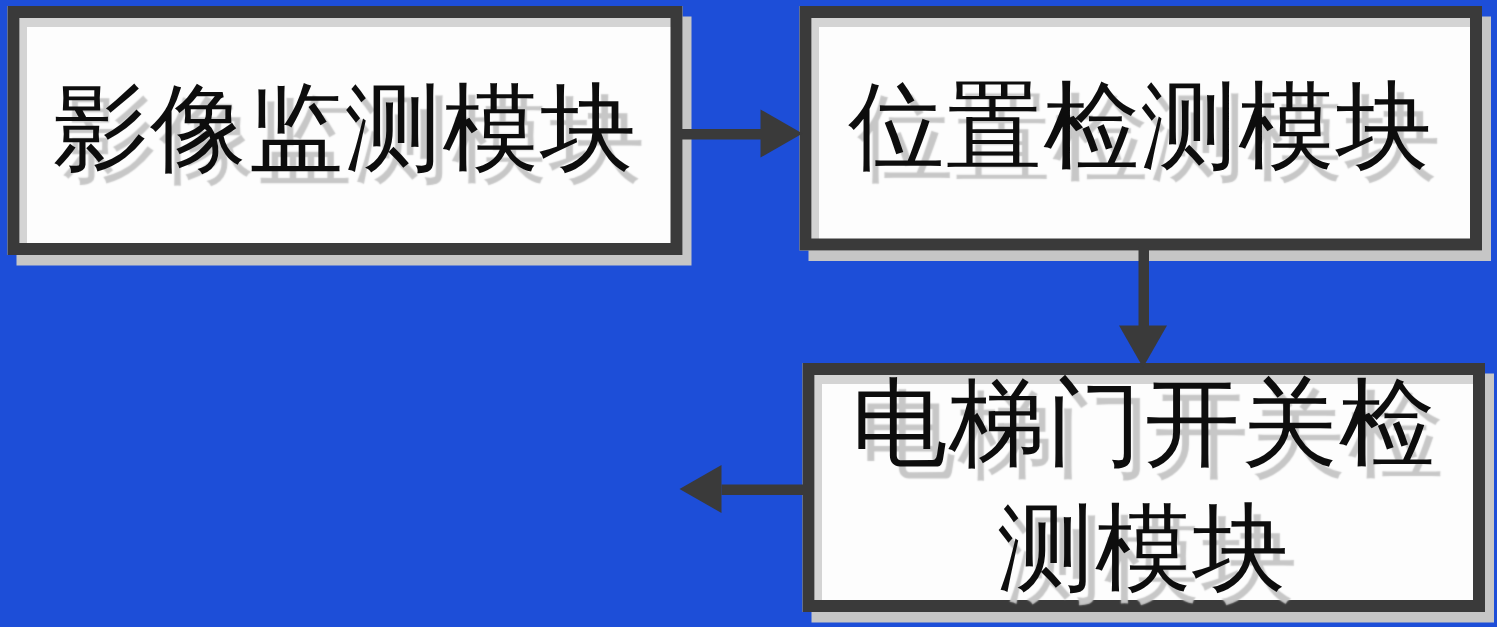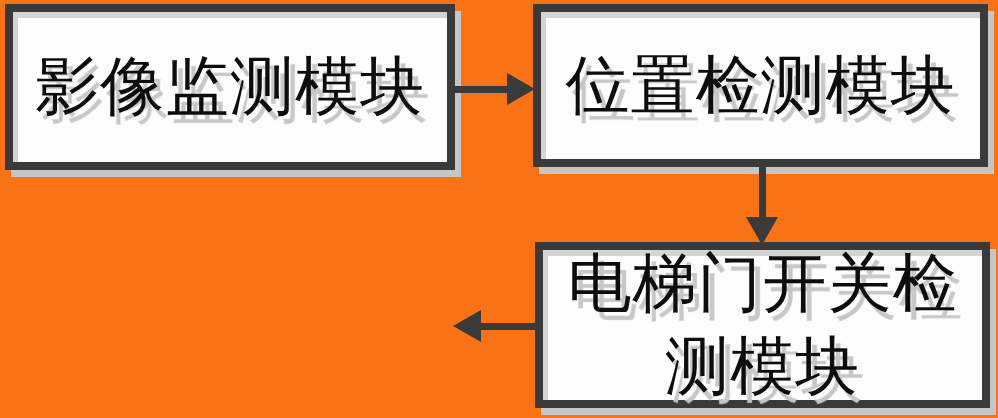--- a/index.html
+++ b/index.html
@@ -4,21 +4,21 @@
 <style>
   html, body {
     margin: 0;
     padding: 0;
     background: #ffffff;
   }
   #stage {
     position: relative;
     width: 998px;
     height: 418px;
-    background: #f97316;
+    background: #1d4ed8;
     overflow: hidden;
     font-family: "DejaVu Serif", "Liberation Serif", serif;
   }
   .module-box {
     position: absolute;
     box-sizing: border-box;
     background: #fdfdfd;
     border: 8px solid #3a3a3a;
     
     box-shadow: 6px 7px 0 #c6c6c6, inset 5px 6px 0 #d4d4d4;

